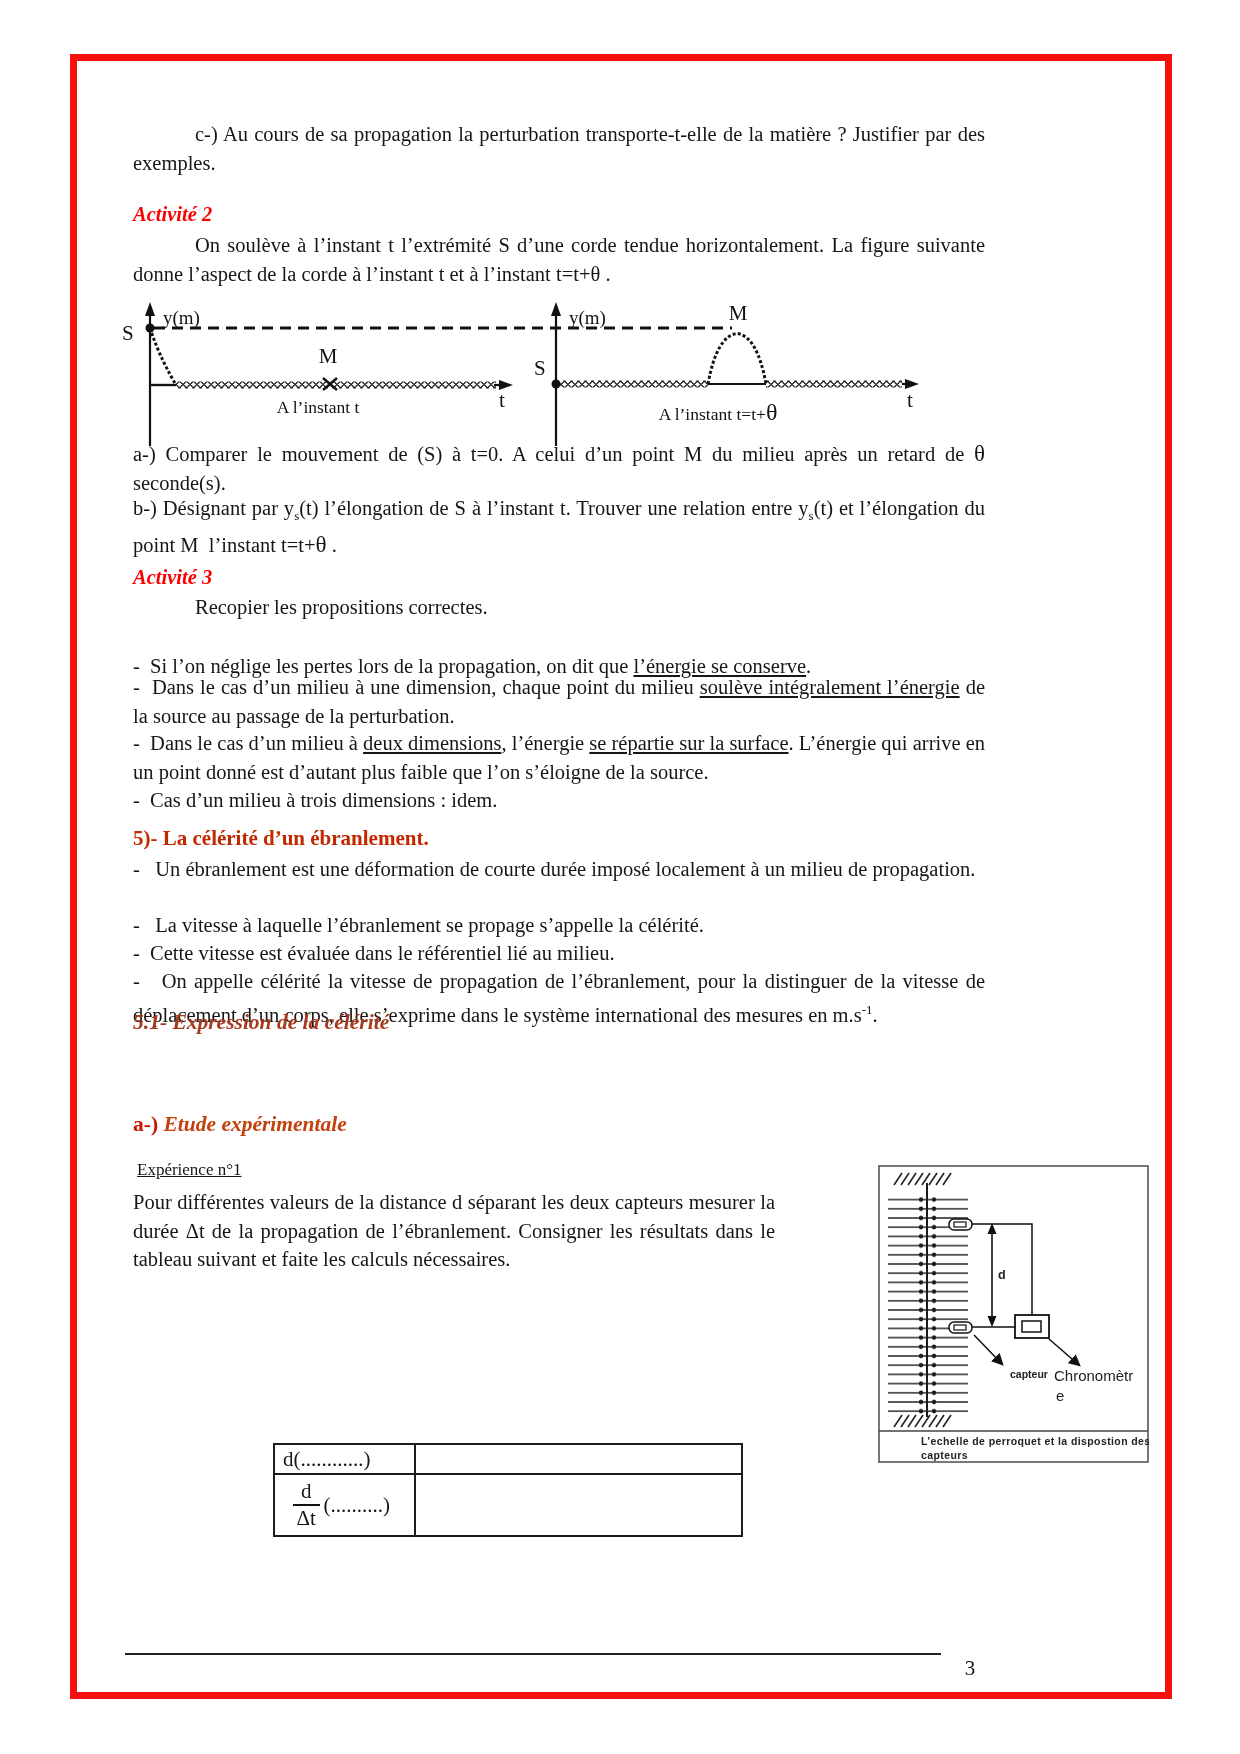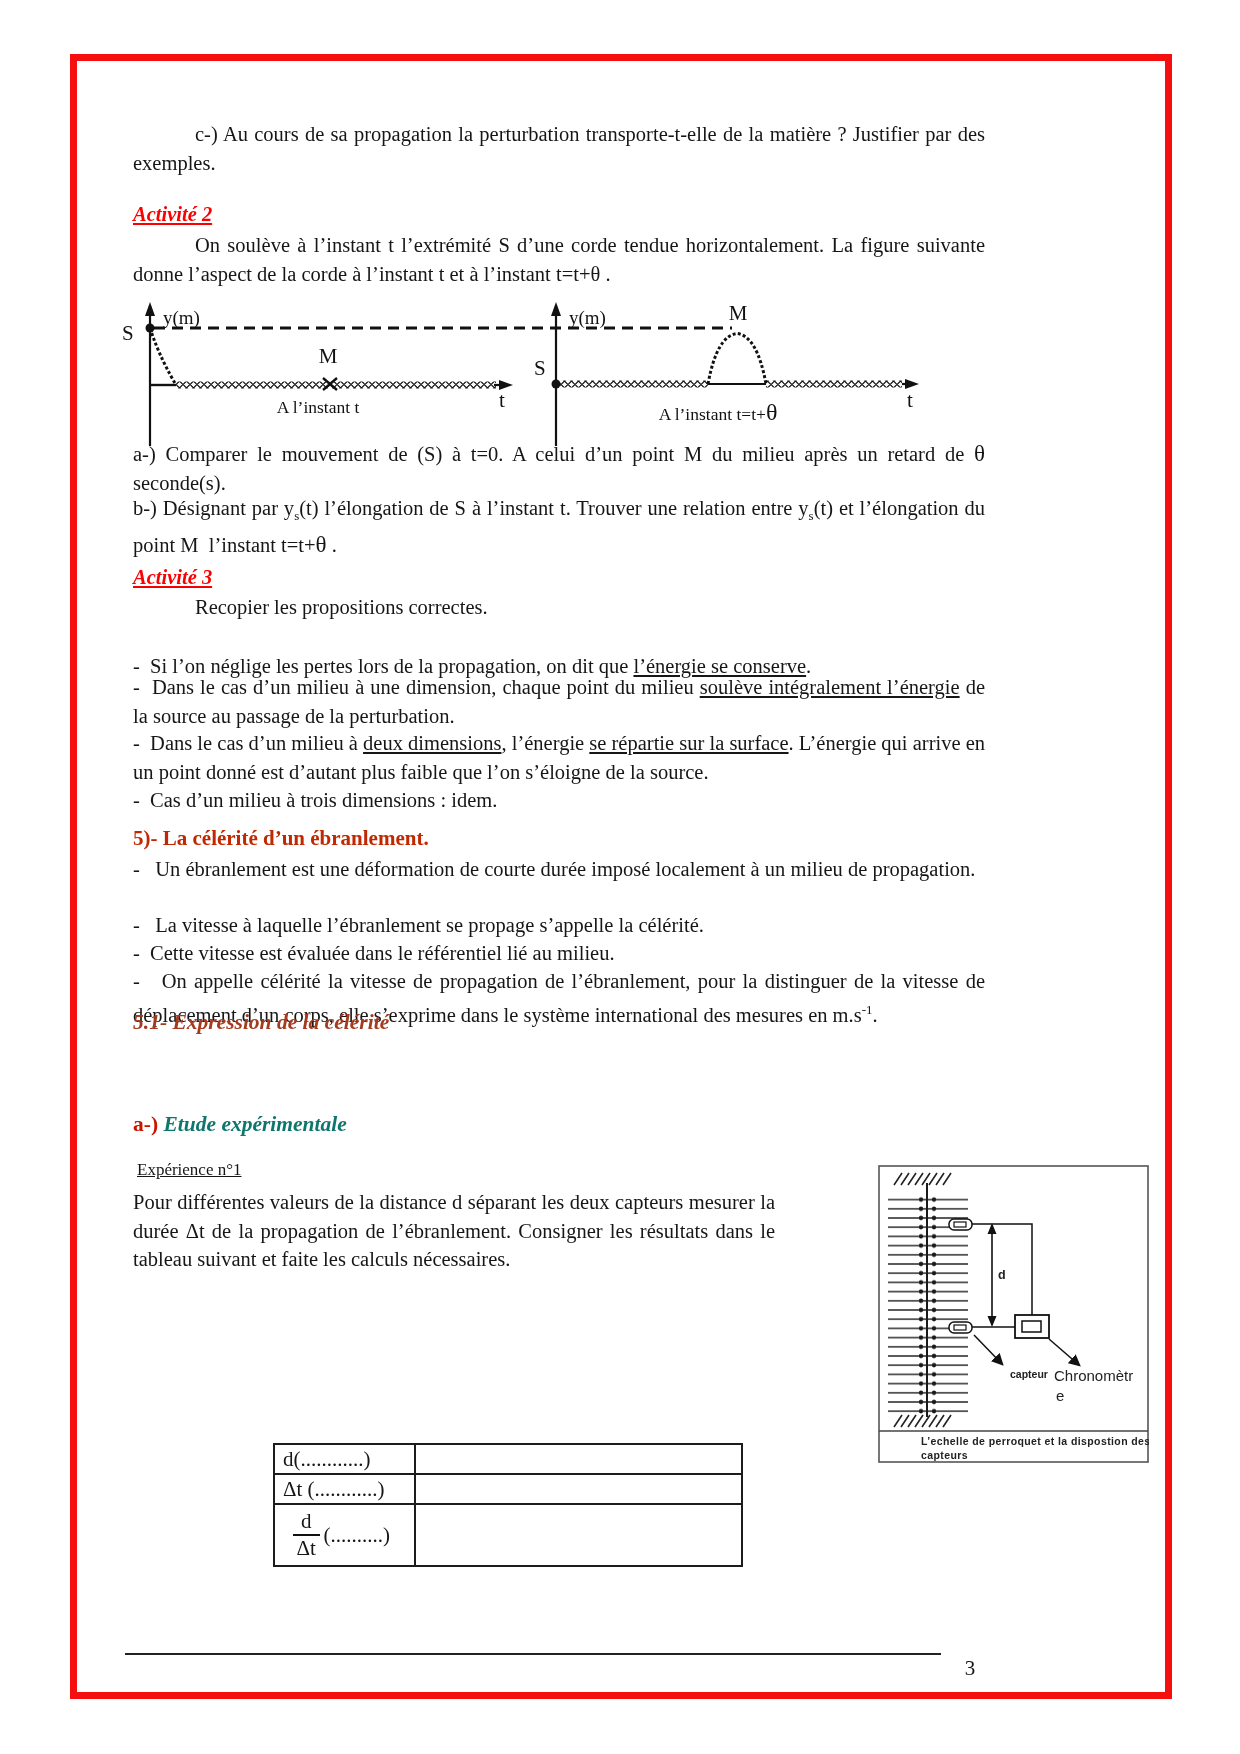--- a/index.html
+++ b/index.html
@@ -8,27 +8,27 @@
   .abs{position:absolute;margin:0}
   .frame{position:absolute;left:70px;top:54px;width:1102px;height:1645px;
          border:7px solid #f50f0f;box-sizing:border-box}
   .body{font-size:20.5px;line-height:28.5px;text-align:justify;width:852px;left:133px}
   .ind{text-indent:62px}
   .narrow{width:642px}
   .u{text-decoration:underline}
   sub{font-size:13px}
   .sup{font-size:13px;vertical-align:super}
   .theta{font-size:23px;line-height:0}
-  .h-red{color:#fb0000;font-style:italic;font-weight:bold;text-decoration:underline;
+  .h-red{color:#fb0000;font-style:italic;font-weight:bold;
          font-size:20.5px;left:133px}
   .h5{color:#c22800;font-weight:bold;font-size:21px;left:133px}
   .h51{color:#a63a1e;font-weight:bold;font-style:italic;font-size:21.5px;left:133px}
   .h-a{left:133px;font-size:21.5px}
   .h-a .lbl{color:#c81400;font-weight:bold}
-  .h-a .ttl{color:#0f766e;font-weight:bold;font-style:italic}
+  .h-a .ttl{color:#c2410c;font-weight:bold;font-style:italic}
   .h-exp{left:137px;font-size:17px;text-decoration:underline}
   .fig-corde{position:absolute;left:106px;top:297px}
   .fig-ech{position:absolute;left:878px;top:1165px}
   svg text{font-family:"Liberation Serif",serif;fill:#121212}
   .t21{font-size:21px}.t19{font-size:19px}.t17{font-size:17.5px}
   .mid{text-anchor:middle}
   .sans{font-family:"Liberation Sans",sans-serif;fill:#222}
   .s10{font-size:10.5px;font-weight:bold}
   .s11{font-size:10.5px;font-weight:bold;letter-spacing:.4px}
   .s14{font-size:15px}
@@ -192,24 +192,20 @@
   <table class="dtable">
     <colgroup>
         <col style="width:141px">
         <col style="width:327px">
       </colgroup>
     <tbody>
         <tr class="r1">
       <td>d(............)</td>
       <td></td>
     </tr>
-    <tr class="r2">
-      <td>Δt (............)</td>
-      <td></td>
-    </tr>
     <tr class="r3">
       <td>
         <span class="frac"><span class="fn">d</span><span class="fd">Δt</span></span><span class="fp">(..........)</span>
       </td>
       <td></td>
     </tr>
   </tbody>
     </table>
 
   <div class="footline"></div>

